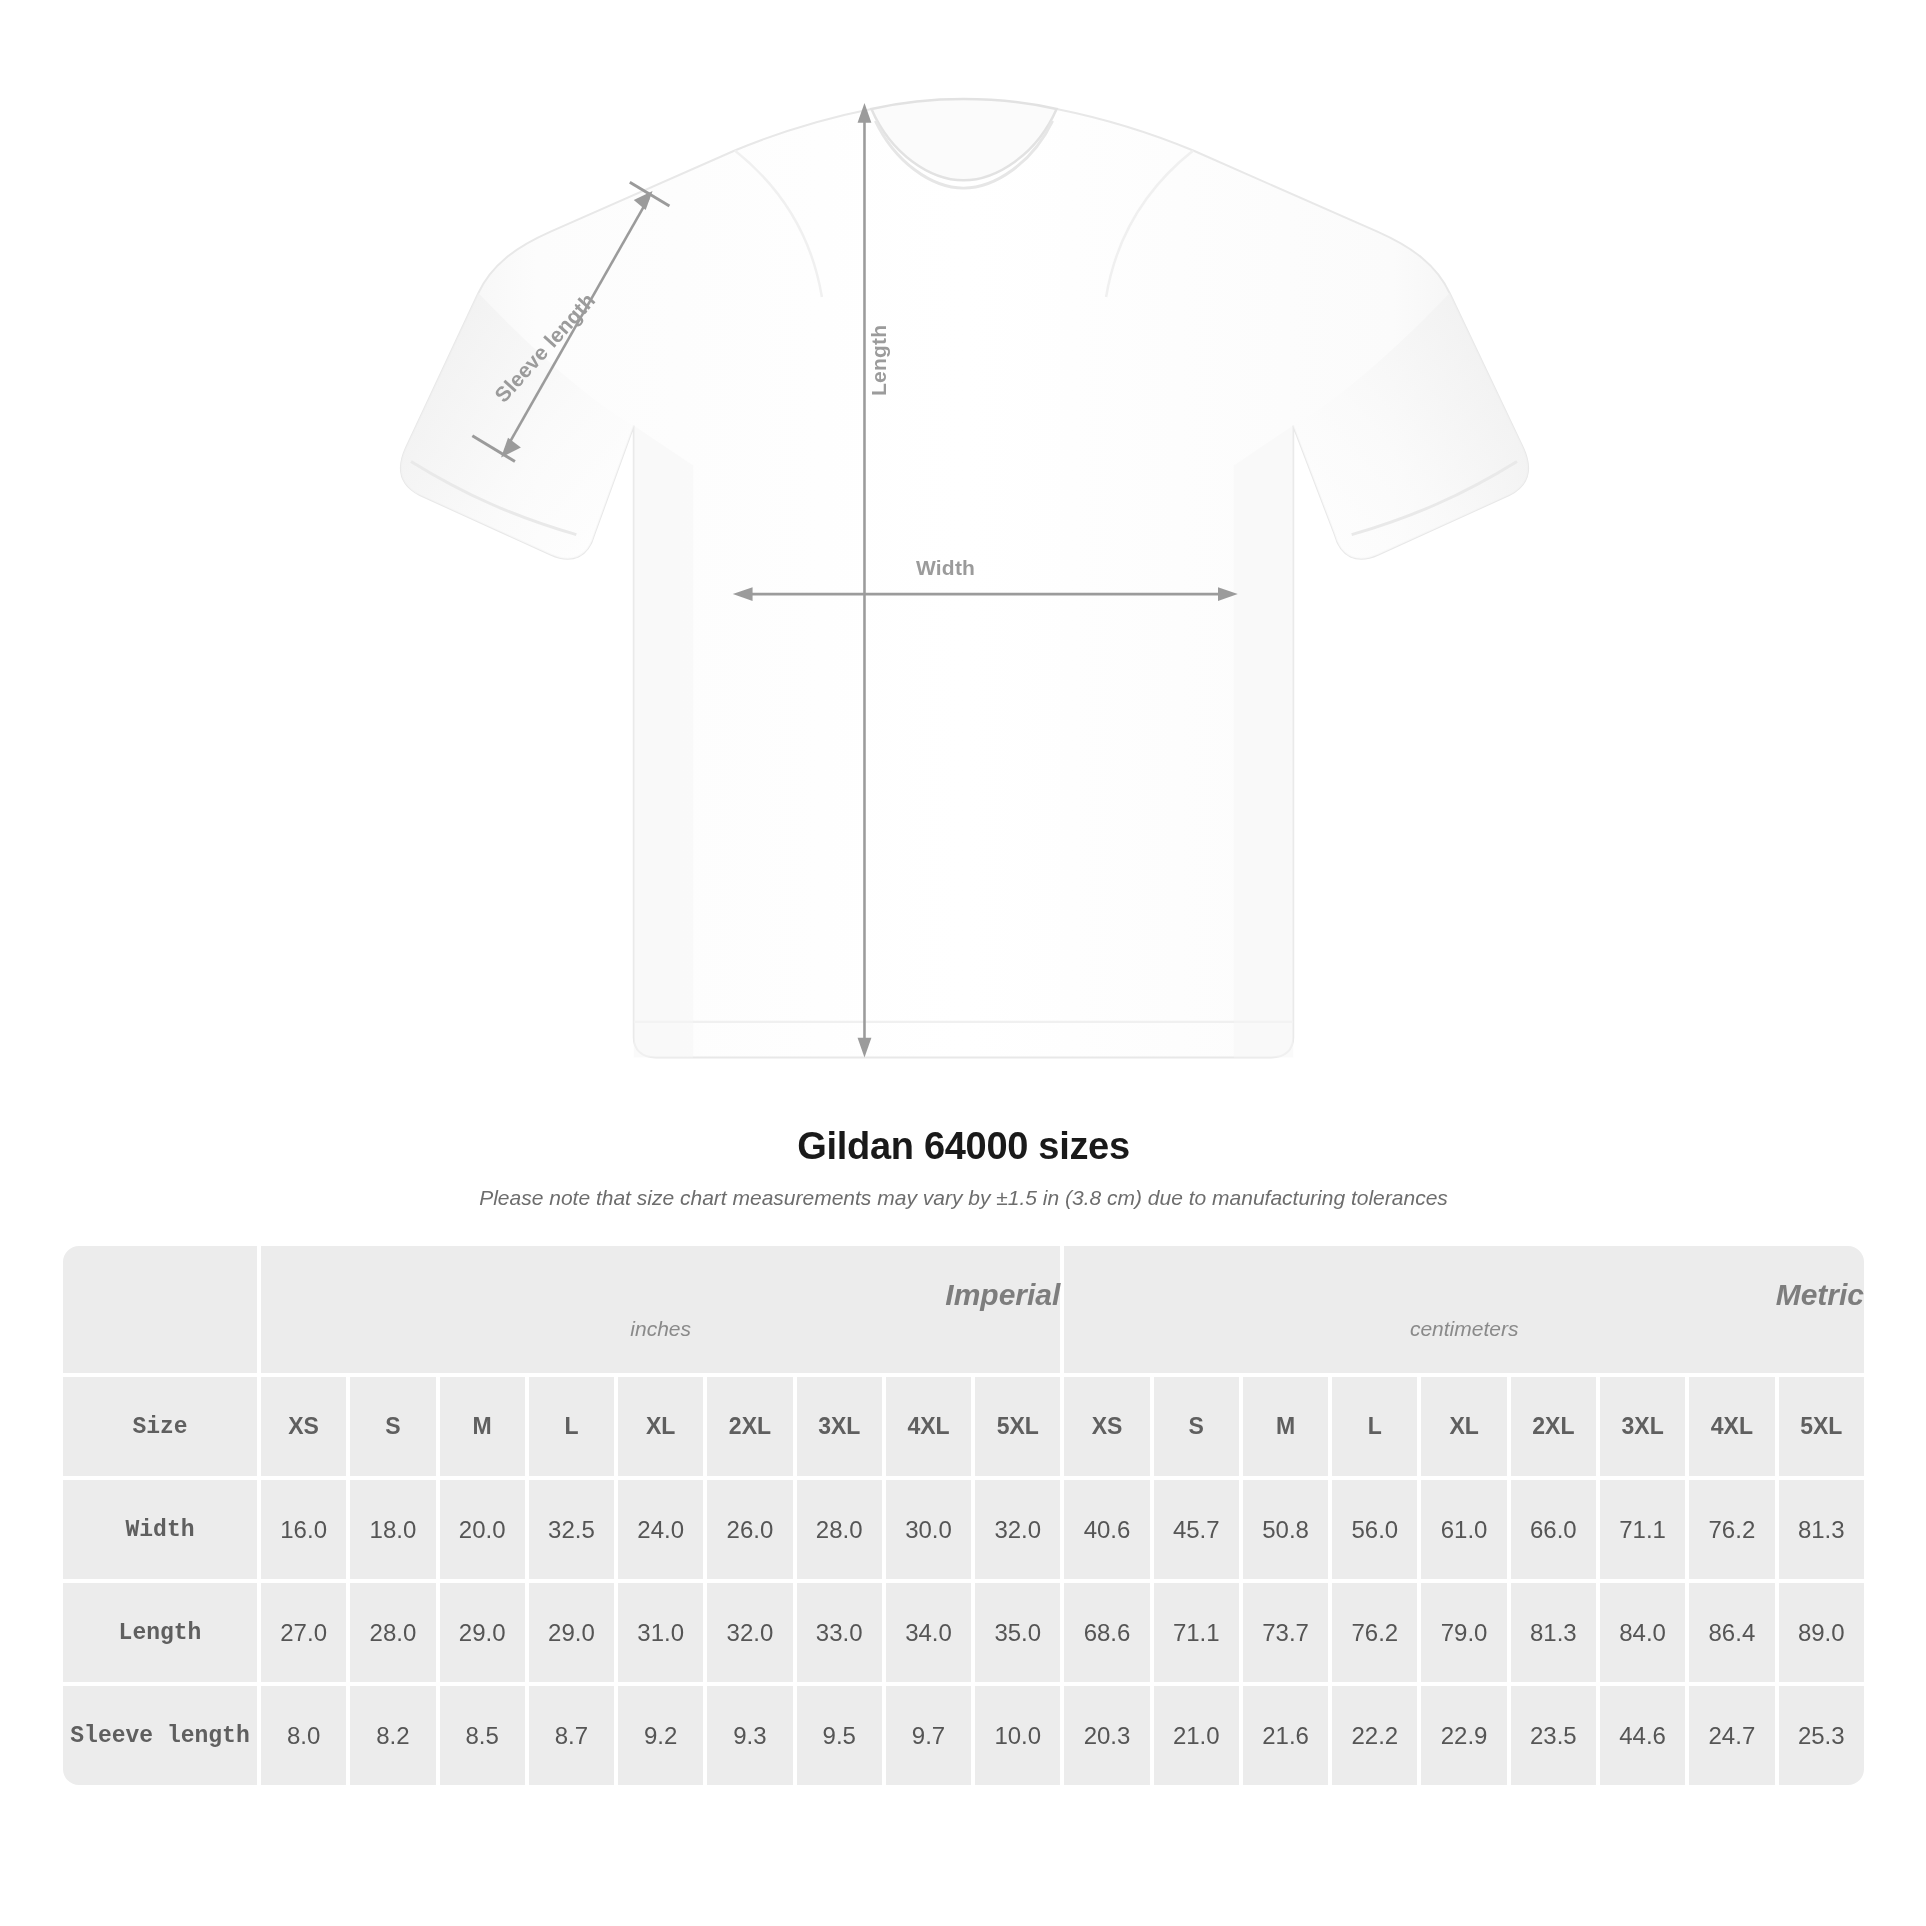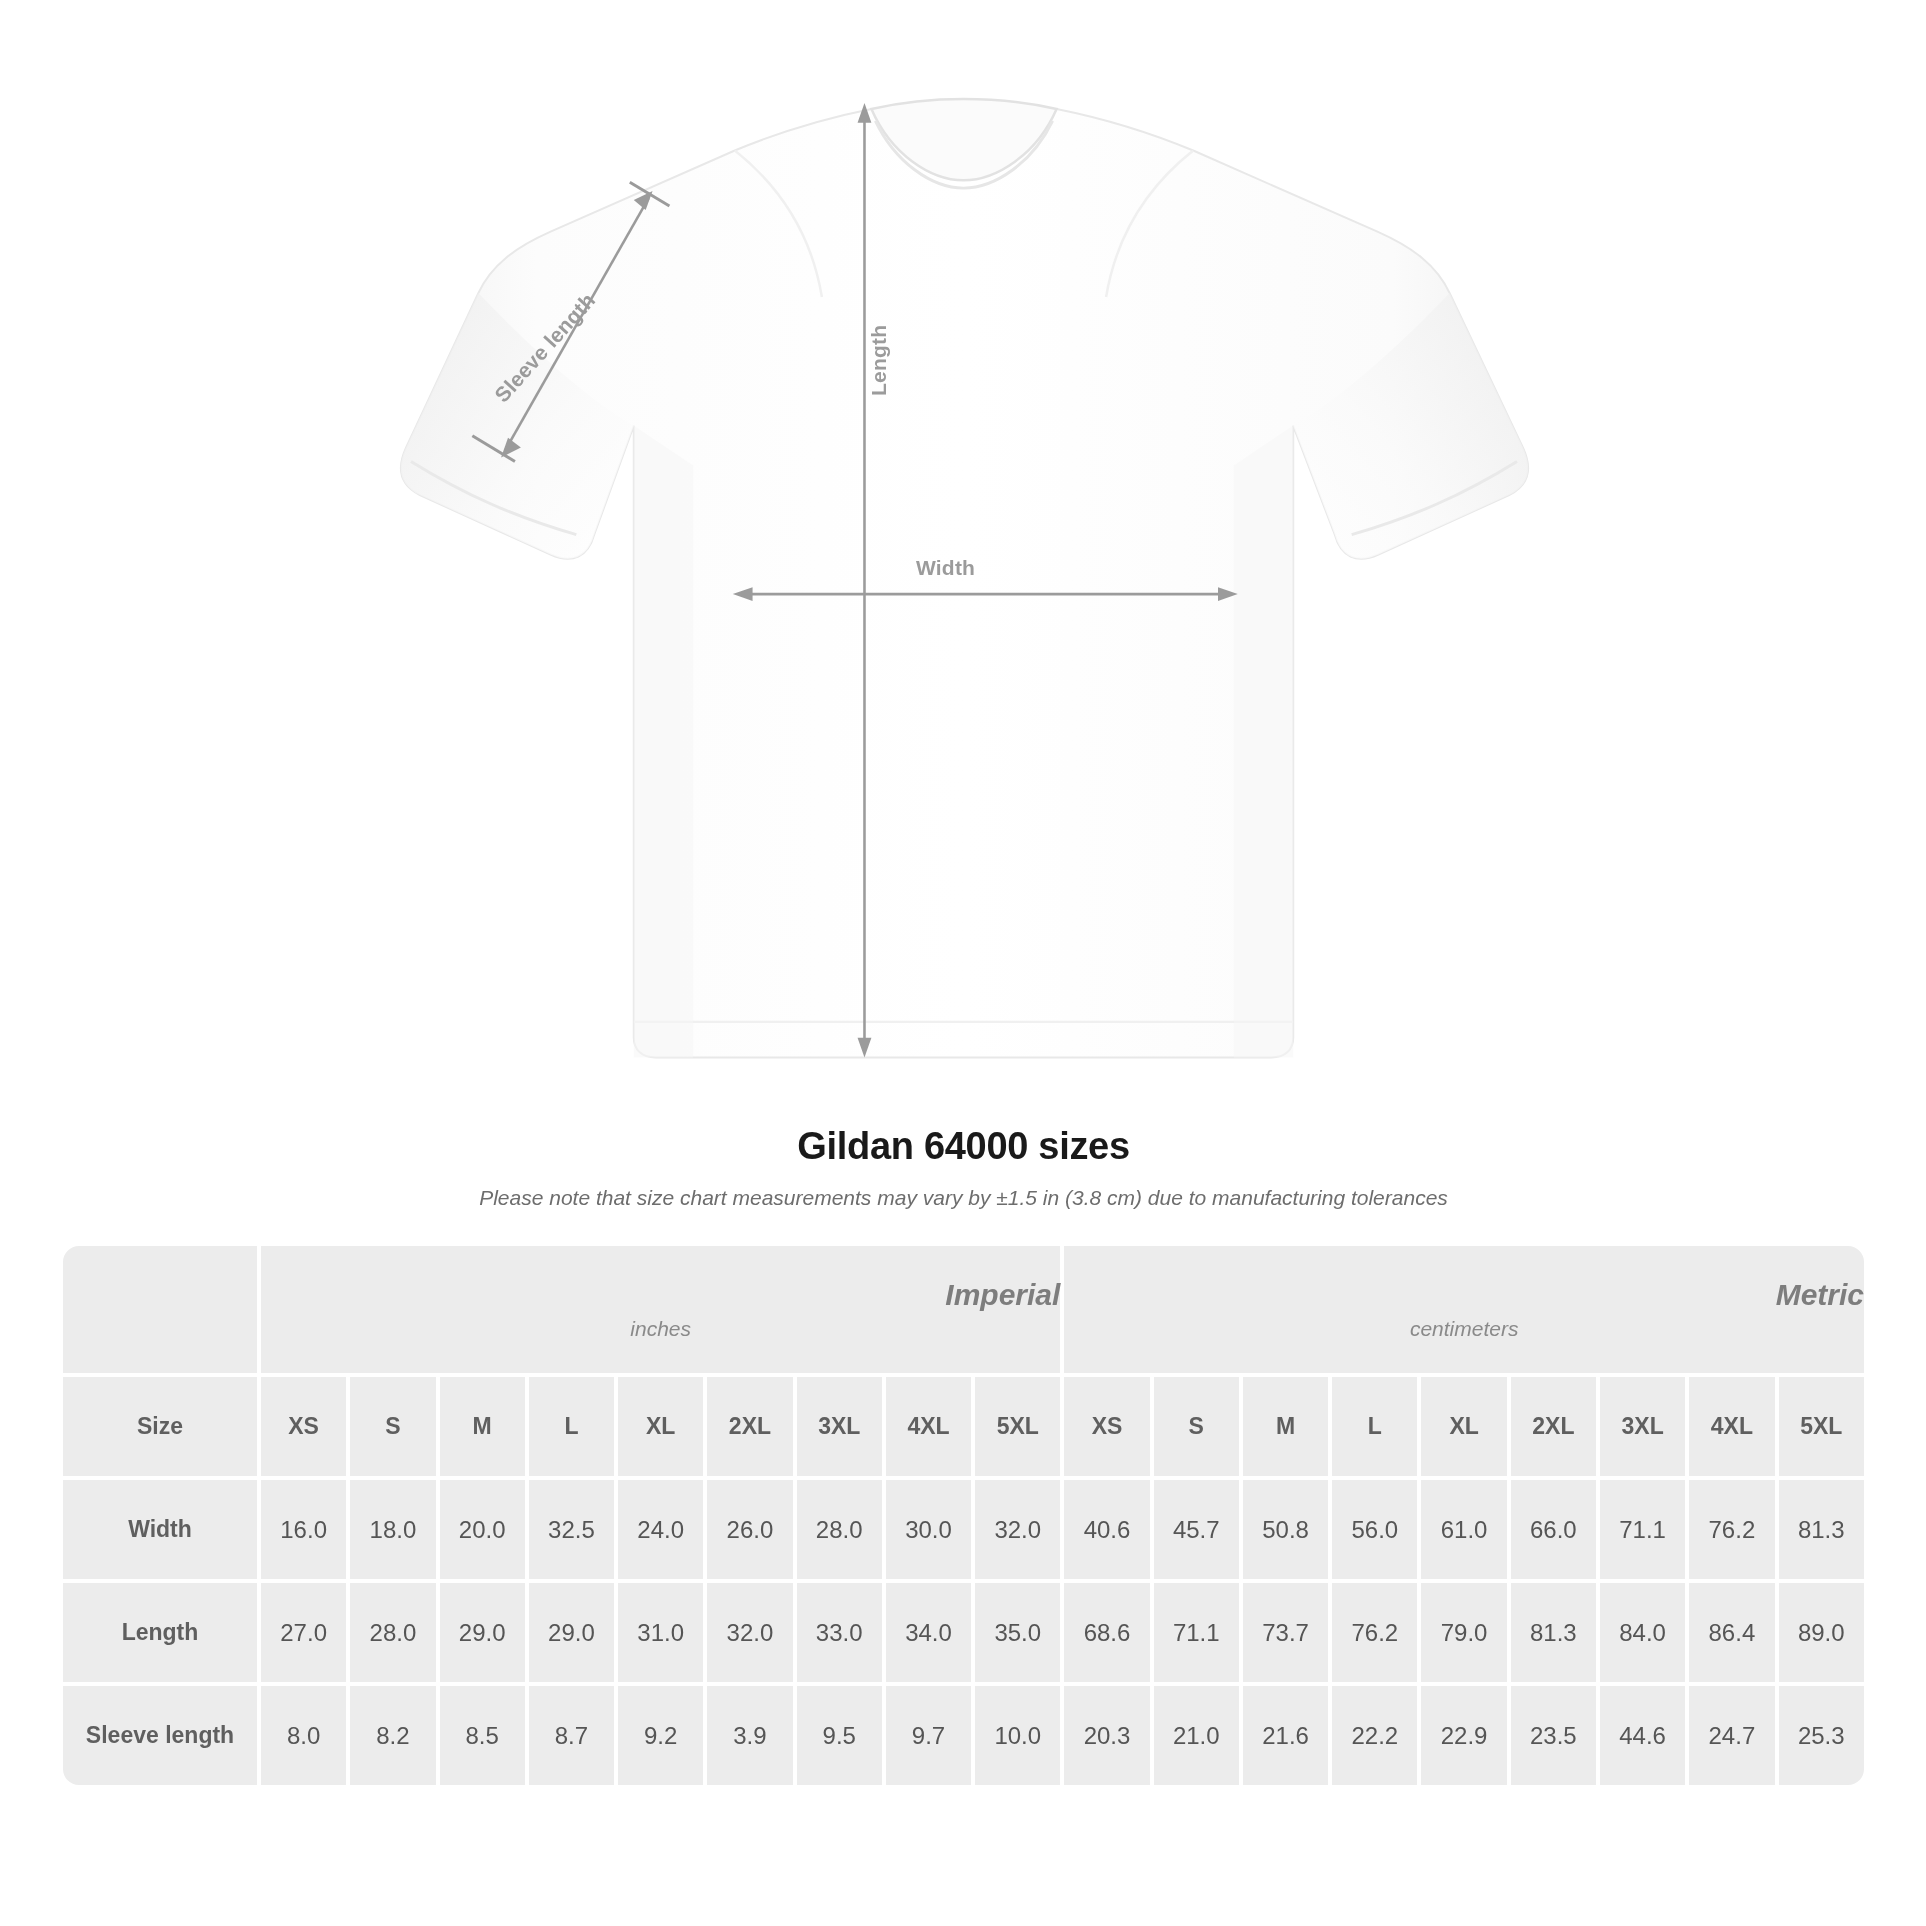--- a/index.html
+++ b/index.html
@@ -108,21 +108,21 @@
   }
   .unit-sub {
     font-size: 21px;
     font-style: italic;
     color: #8a8a8a;
     line-height: 1.4;
   }
   .corner-cell { background: #ececec; }
 
   .head-row td { height: 103px; font-weight: bold; font-size: 24px; color: #5e5e5e; }
-  .row-label { font-weight: bold; font-size: 24px; color: #5b5b5b; }
+  .row-label { font-weight: bold; font-size: 24px; color: #5b5b5b; font-family: Liberation Mono, monospace; }
   .data-row td { height: 103px; }
   .data-row td.value { font-size: 24px; color: #555555; }
 
   .rounded-tl { border-top-left-radius: 18px; }
   .rounded-tr { border-top-right-radius: 18px; }
   .rounded-bl { border-bottom-left-radius: 18px; }
   .rounded-br { border-bottom-right-radius: 18px; }
 </style>
 </head>
 <body>
@@ -316,21 +316,21 @@
           <td class="value">89.0</td>
         </tr>
 
         <tr class="data-row">
           <td class="row-label rounded-bl">Sleeve length</td>
           <td class="value">8.0</td>
           <td class="value">8.2</td>
           <td class="value">8.5</td>
           <td class="value">8.7</td>
           <td class="value">9.2</td>
-          <td class="value">3.9</td>
+          <td class="value">9.3</td>
           <td class="value">9.5</td>
           <td class="value">9.7</td>
           <td class="value">10.0</td>
           <td class="value">20.3</td>
           <td class="value">21.0</td>
           <td class="value">21.6</td>
           <td class="value">22.2</td>
           <td class="value">22.9</td>
           <td class="value">23.5</td>
           <td class="value">44.6</td>

